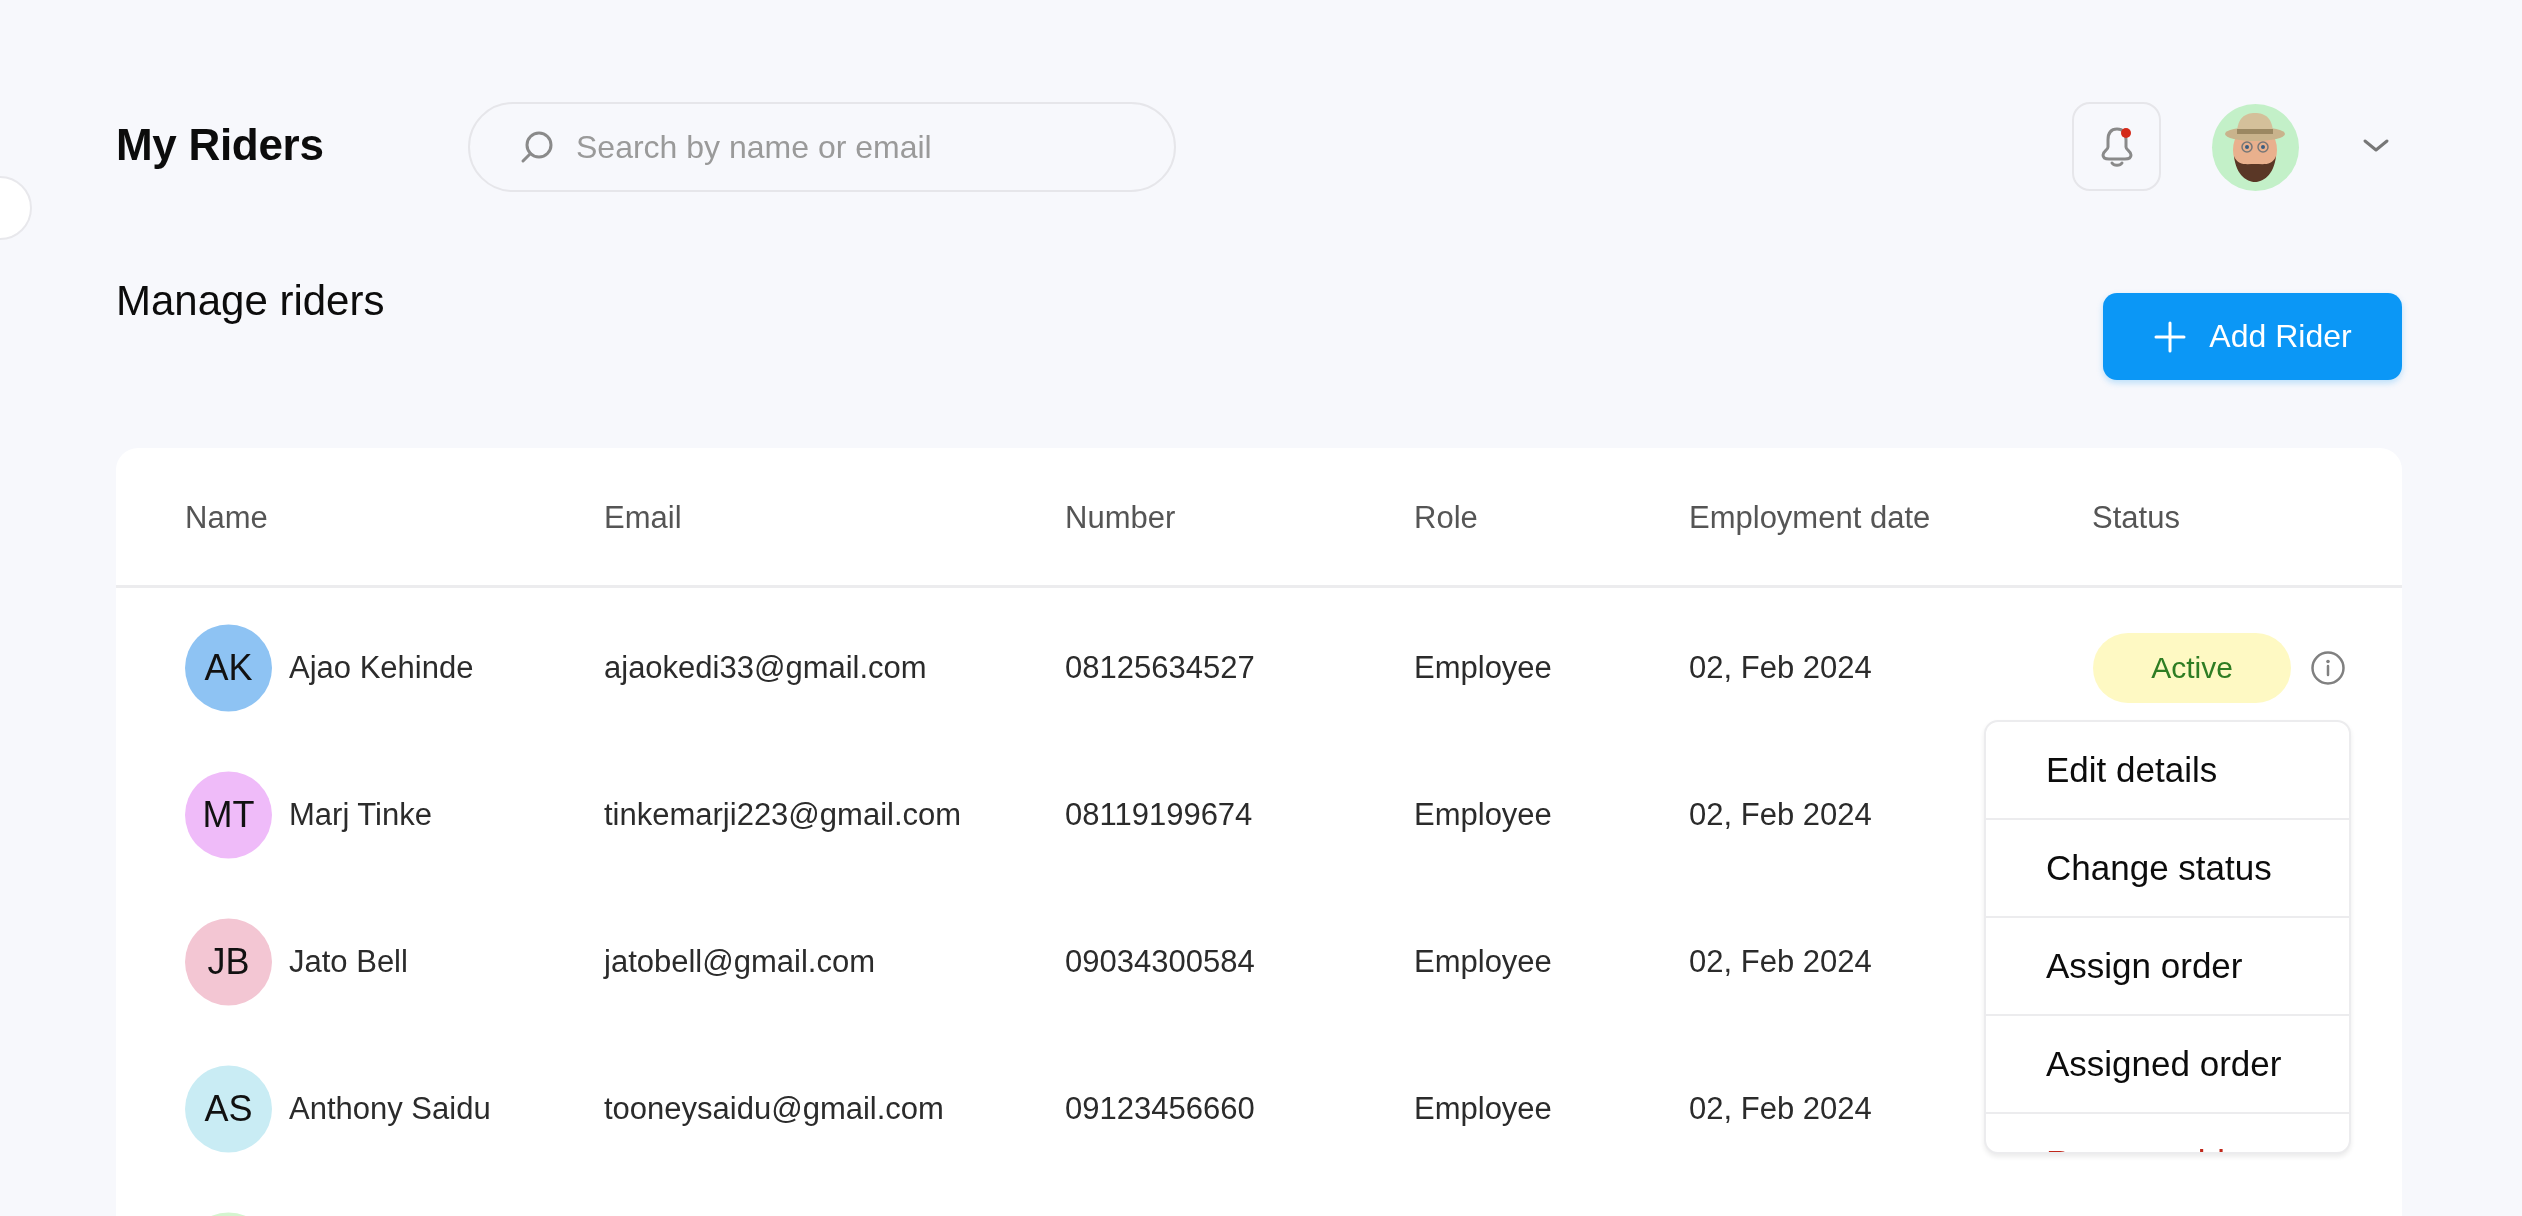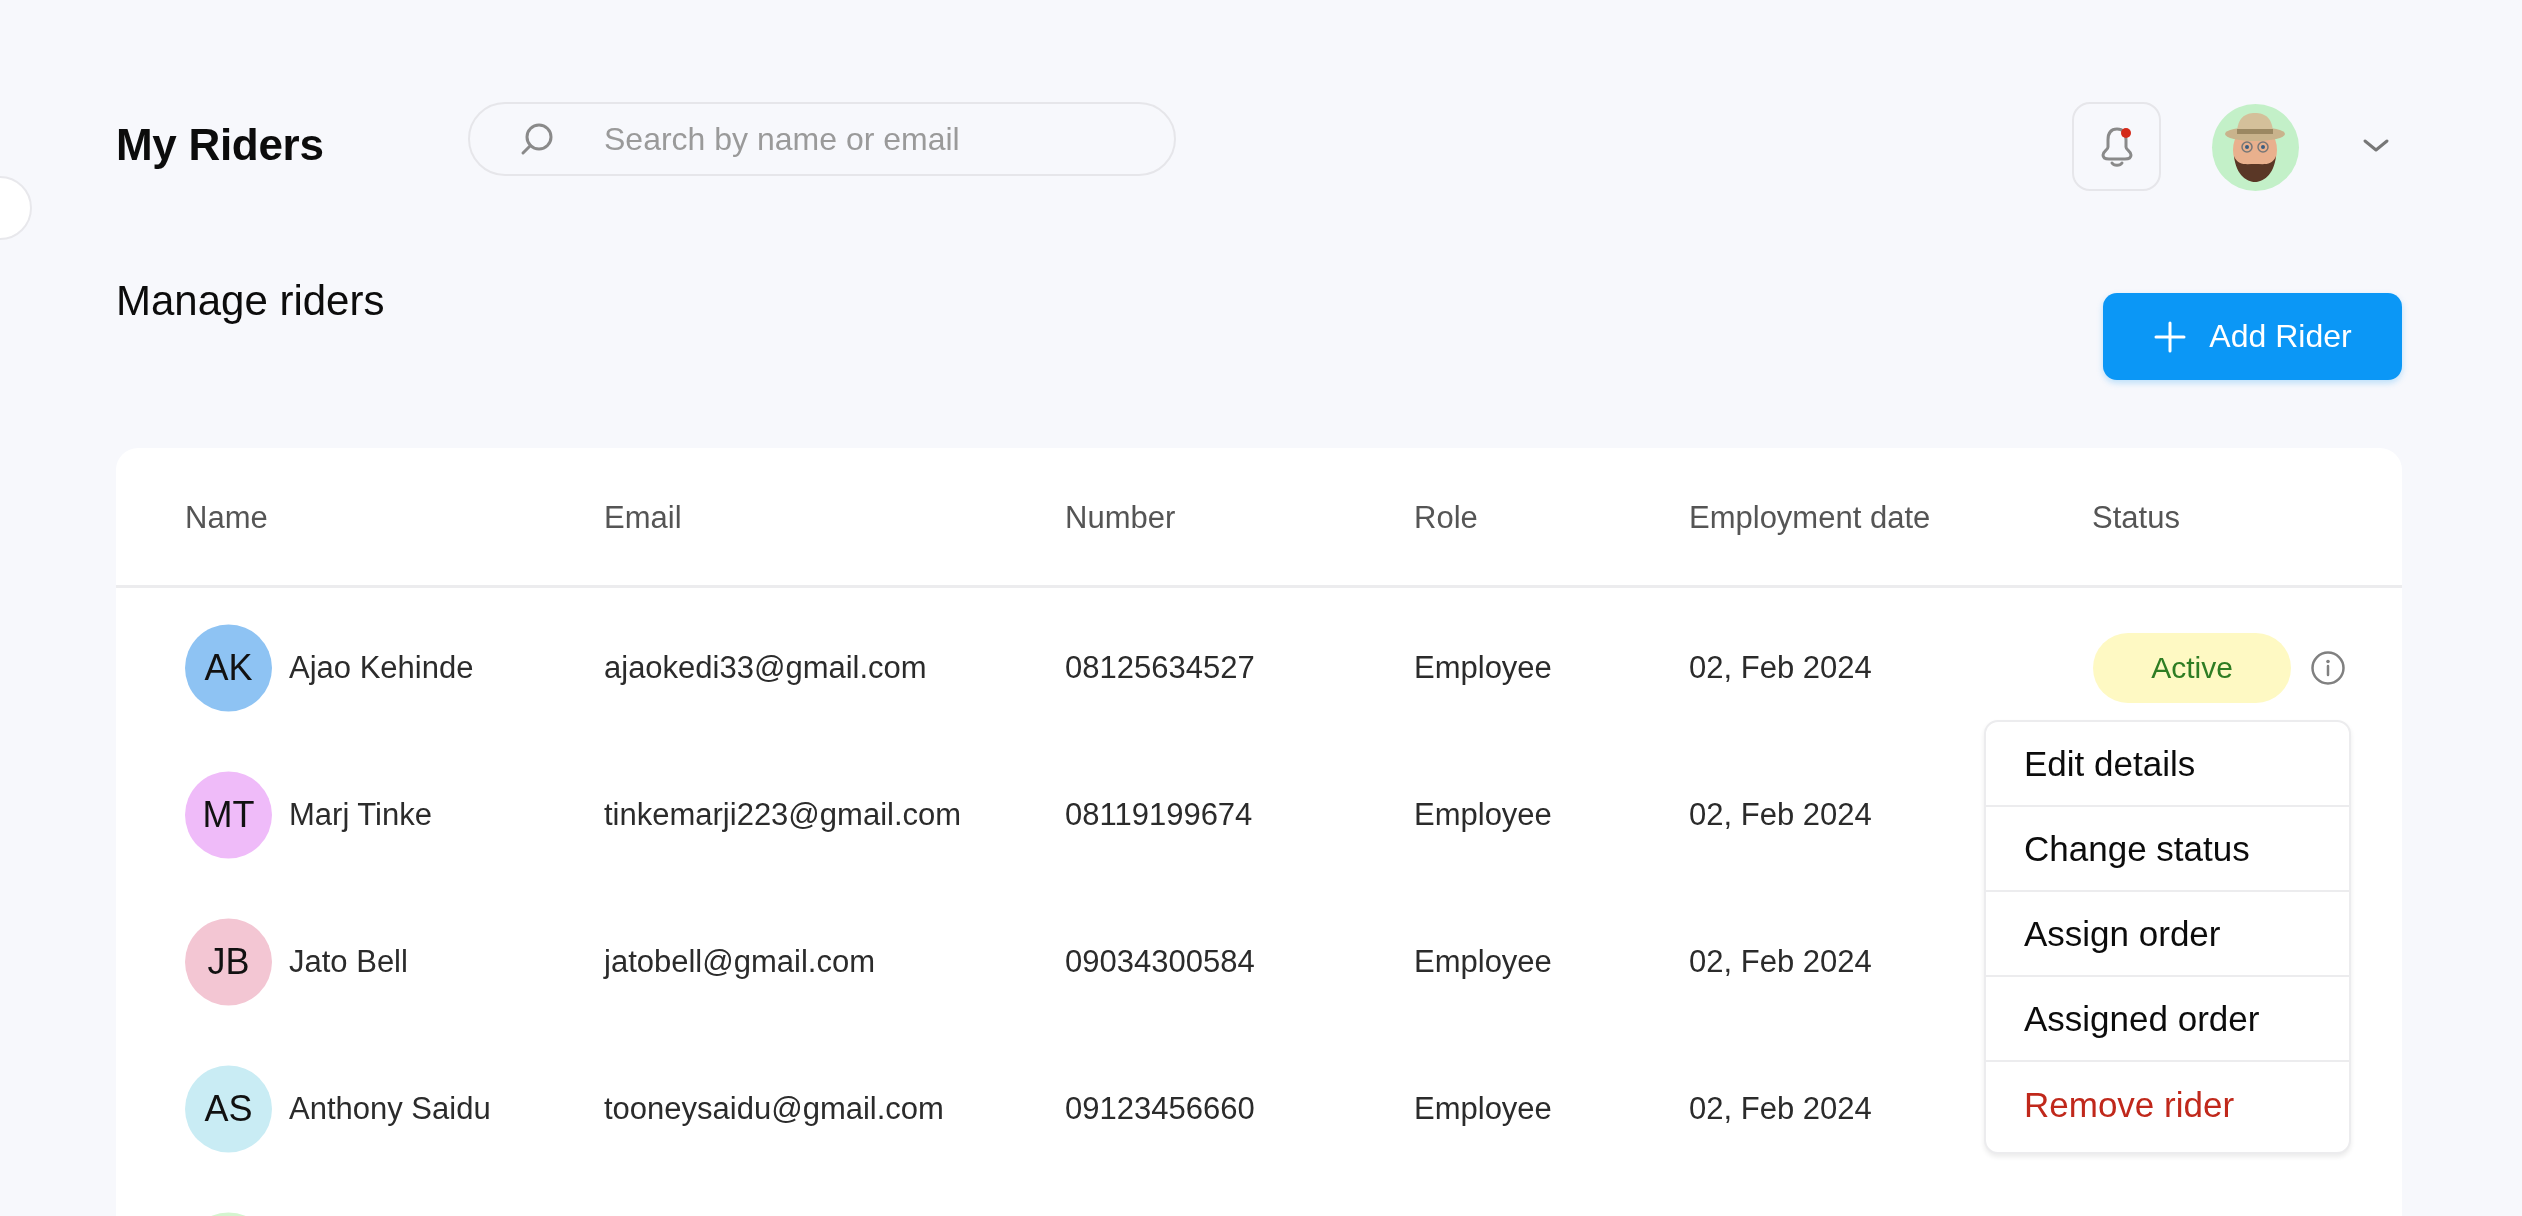--- a/index.html
+++ b/index.html
@@ -17,23 +17,23 @@
     width: 64px; height: 64px; border-radius: 50%;
     background: #fff; border: 2px solid #e8e8ec;
   }
 
   
   .page-title {
     position: absolute; left: 116px; top: 120px;
     font-size: 44px; font-weight: 700; color: #0c0c0c; letter-spacing: -0.3px;
   }
   .search {
-    position: absolute; left: 468px; top: 102px; width: 708px; height: 74px;
+    position: absolute; left: 468px; top: 102px; width: 708px; height: 90px;
     border: 2px solid #e6e6ea; border-radius: 45px; background: #f7f8fc;
-    display: flex; align-items: center; padding-left: 48px; gap: 28px;
+    display: flex; align-items: center; padding-left: 48px;
   }
   .search .icon { width: 38px; height: 38px; margin-right: 20px; display: flex; }
   .search input {
     border: none; outline: none; background: transparent;
     font-family: "Liberation Sans", sans-serif; font-size: 32px; color: #333;
     width: 560px;
   }
   .search input::placeholder { color: #9a9a9a; }
 
   .bell-btn {
@@ -105,21 +105,21 @@
   }
 
   
   .menu {
     position: absolute; left: 1984px; top: 720px; width: 367px; height: 434px;
     background: #fff; border: 2px solid #ececee; border-radius: 14px;
     box-shadow: 0 3px 5px rgba(0,0,0,0.08);
     overflow: hidden;
   }
   .menu-item {
-    height: 85px; display: flex; align-items: center; padding-left: 38px;
+    height: 98px; display: flex; align-items: center; padding-left: 60px;
     font-size: 35px; color: #0c0c0c; border-bottom: 2px solid #ececee;
     cursor: pointer;
   }
   .menu-item:last-child { border-bottom: none; }
   .menu-item.danger { color: #c0281b; }
 </style>
 </head>
 <body>
 
 <div class="page">

